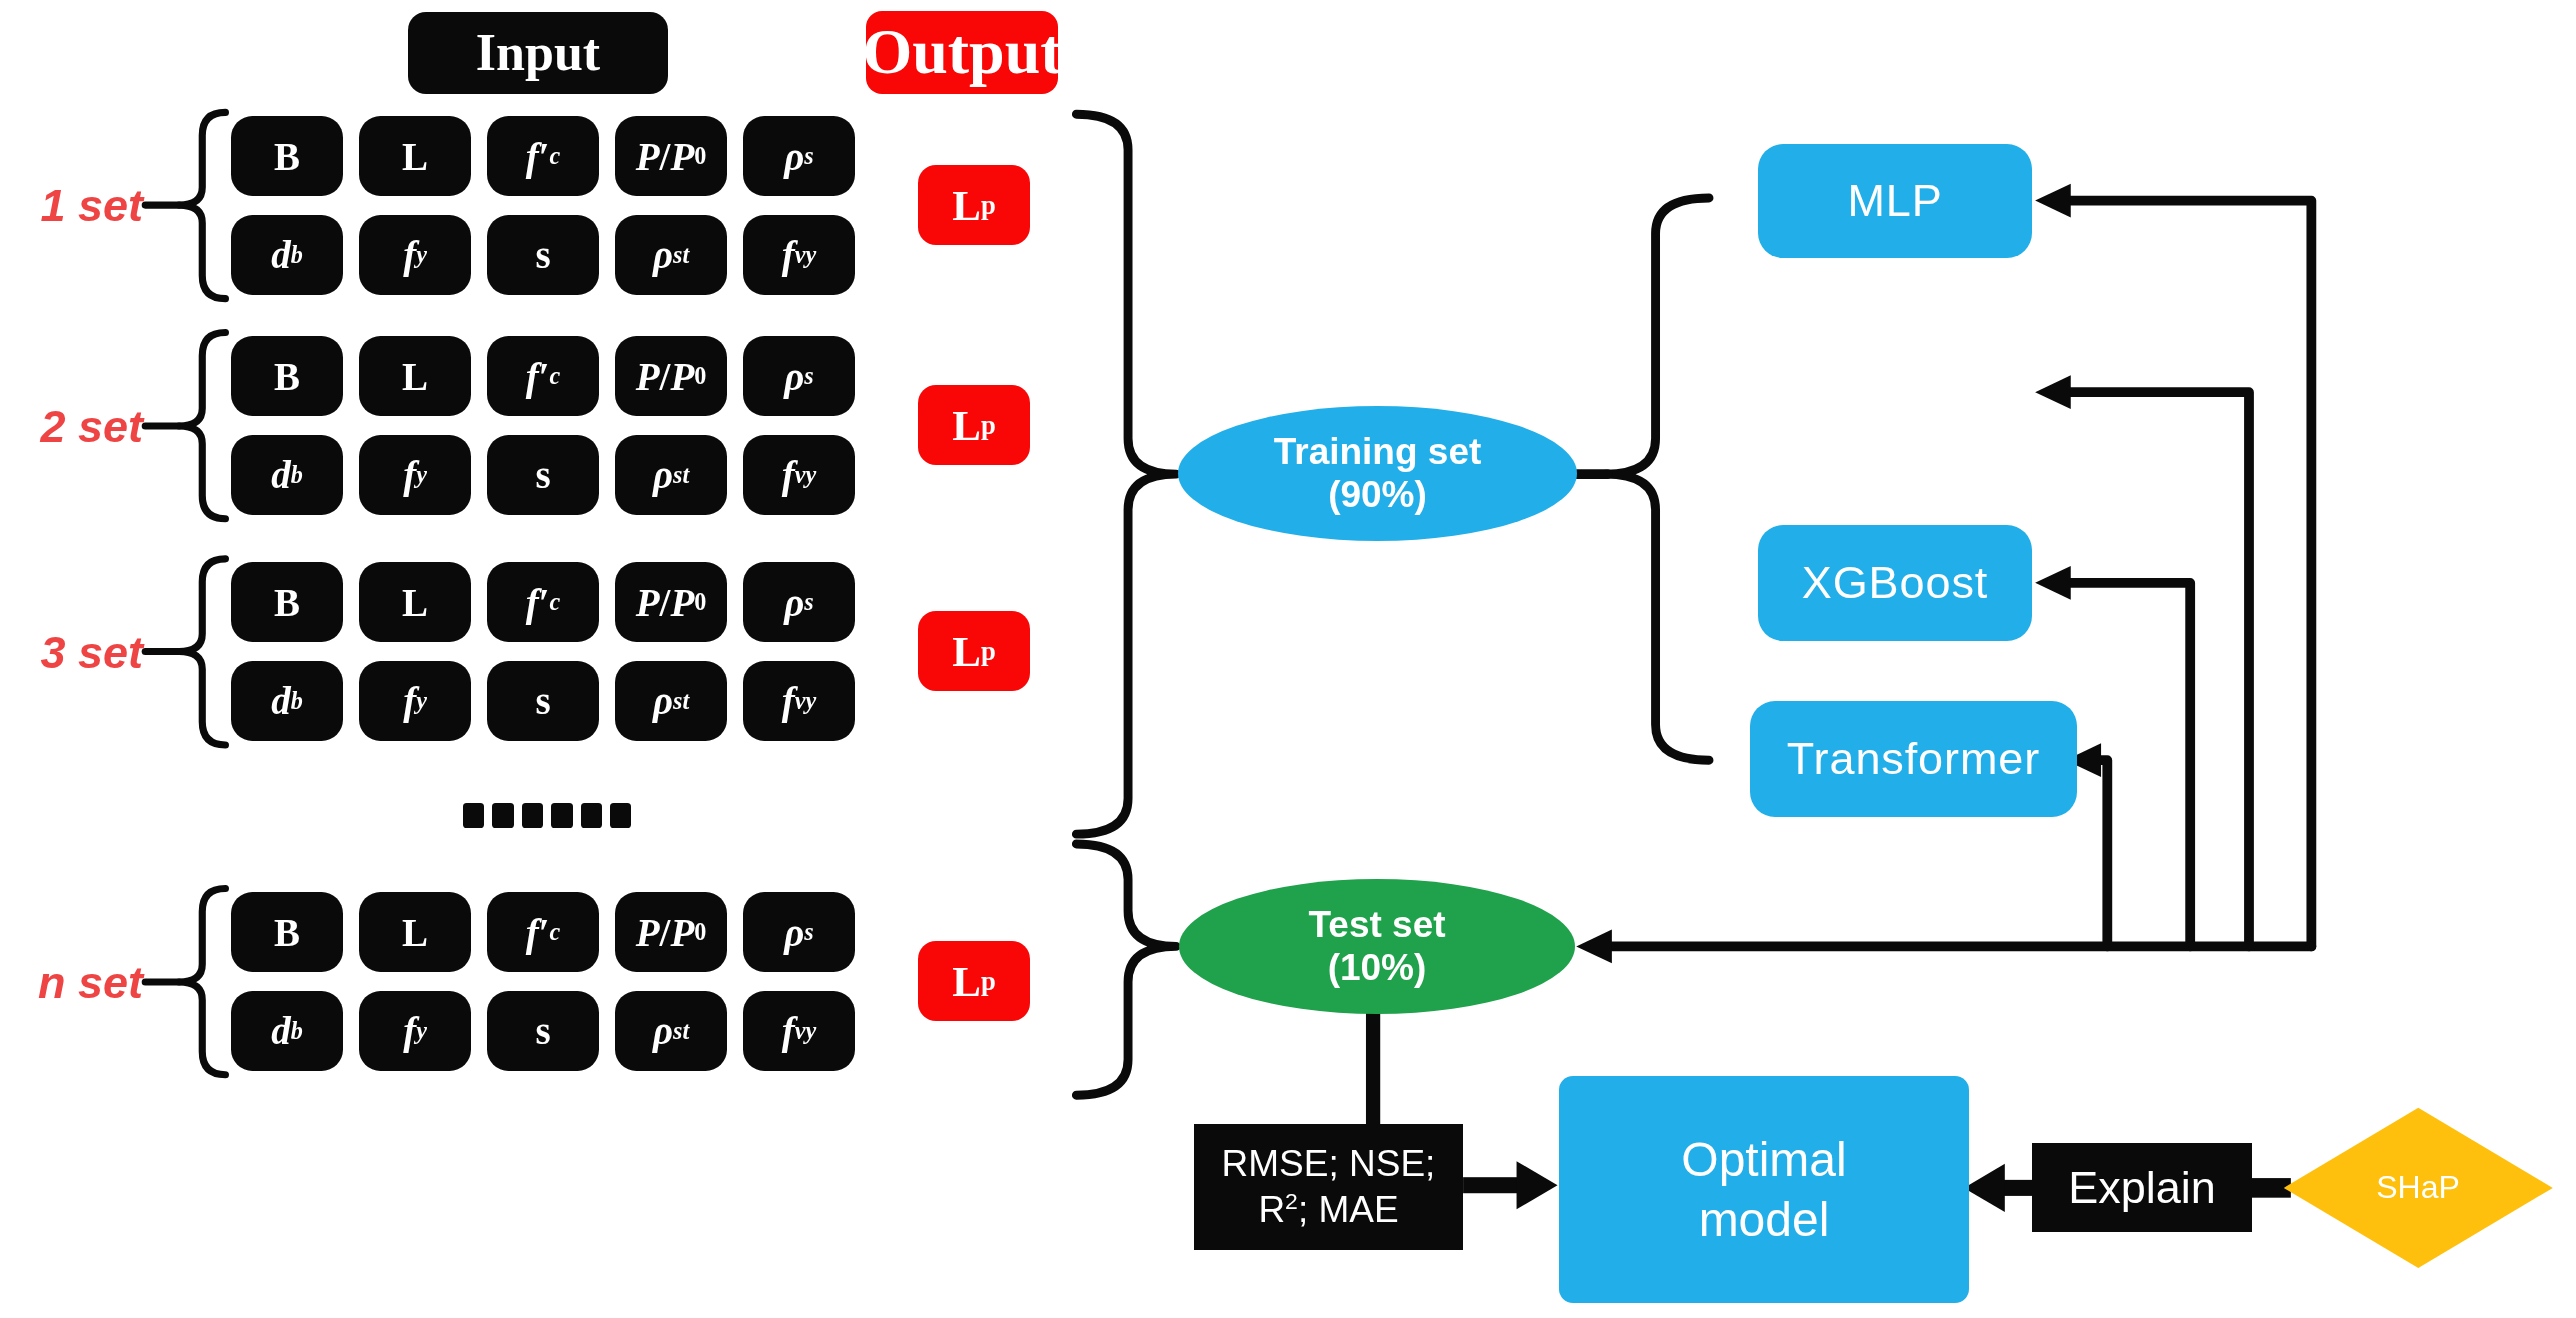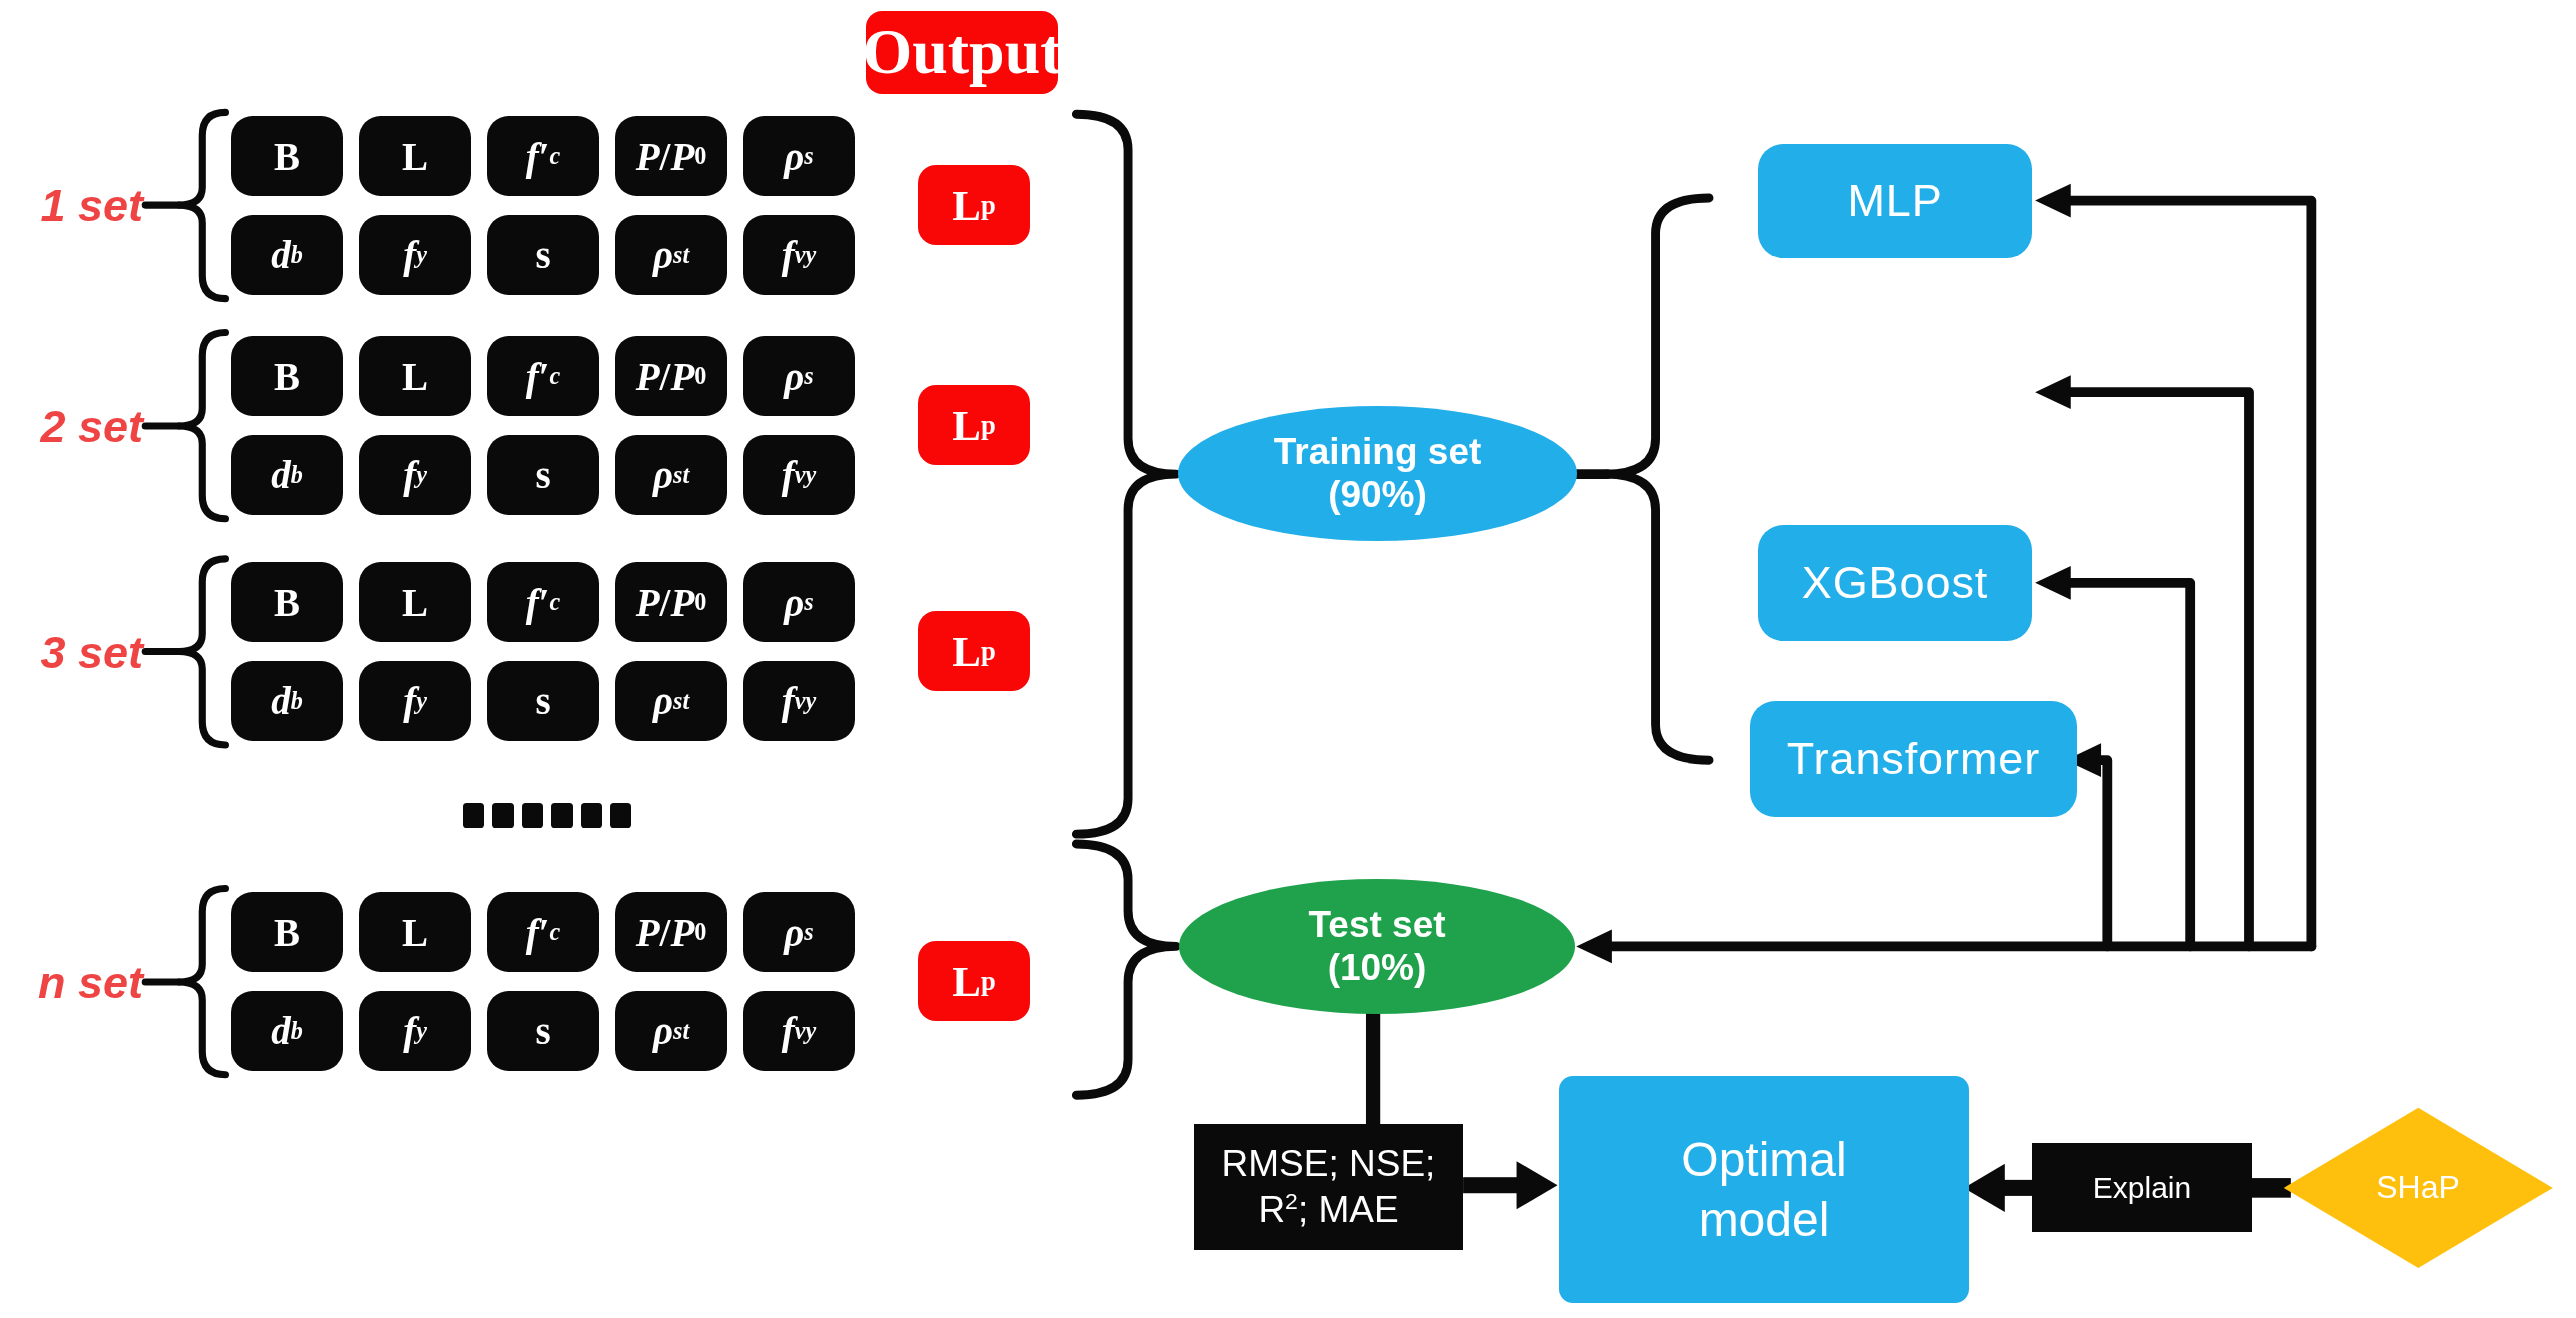--- a/index.html
+++ b/index.html
@@ -39,21 +39,21 @@
   #model-transformer{top:701px;left:1735px;width:327px;height:116px;margin-left:15px;}
 
   #rmse-box{position:absolute;left:1194px;top:1124px;width:269px;height:126px;color:#fff;
             display:flex;flex-direction:column;align-items:center;justify-content:center;
             font-size:37px;line-height:1.25;text-align:left;}
   #rmse-box sup{font-size:0.62em;}
   #optimal-box{position:absolute;left:1559px;top:1076px;width:410px;height:227px;border-radius:49px;
                color:#fff;display:flex;flex-direction:column;align-items:center;justify-content:center;
                font-size:48px;line-height:1.25;text-align:center;}
   #explain-box{position:absolute;left:2032px;top:1143px;width:220px;height:89px;color:#fff;
-               display:flex;align-items:center;justify-content:center;font-size:30px;}
+               display:flex;align-items:center;justify-content:center;font-size:45px;}
   #shap-label{position:absolute;left:2329px;top:1166px;width:178px;height:43px;line-height:43px;
               text-align:center;color:#fff;font-size:32px;}
 </style>
 </head>
 <body>
 
 <div class="canvas">
 
   <svg class="wires" viewBox="0 0 2891 1480">
     <g fill="none" stroke="#0a0a0a" stroke-linecap="round" stroke-linejoin="round">
@@ -95,20 +95,21 @@
 
       <rect x="2246" y="1324" width="36" height="18"></rect>
       <polygon points="2204,1333 2250,1306 2250,1360"></polygon>
 
       <rect x="2525" y="1322" width="46" height="22"></rect>
     </g>
 
     <polygon id="shap-diamond" points="2563,1333 2714,1243 2865,1333 2714,1423" fill="#FFC00D"></polygon>
   </svg>
 
+  <div class="hdr" id="input-hdr" style="background: rgb(10, 10, 10);">Input</div>
   <div class="hdr" id="output-hdr" style="background: rgb(249, 6, 6);">Output</div>
 
   <div class="set-label" style="top:178px">1 set</div>
   <div class="chipgrid" style="top:116px">
     <div class="chiprow">
       <div class="chip" style="background: rgb(10, 10, 10);">B</div>
       <div class="chip" style="background: rgb(10, 10, 10);">L</div>
       <div class="chip" style="background: rgb(10, 10, 10);"><i>f</i>′<sub><i>c</i></sub></div>
       <div class="chip" style="background: rgb(10, 10, 10);"><i>P</i>/<i>P</i><sub>0</sub></div>
       <div class="chip" style="background: rgb(10, 10, 10);">

